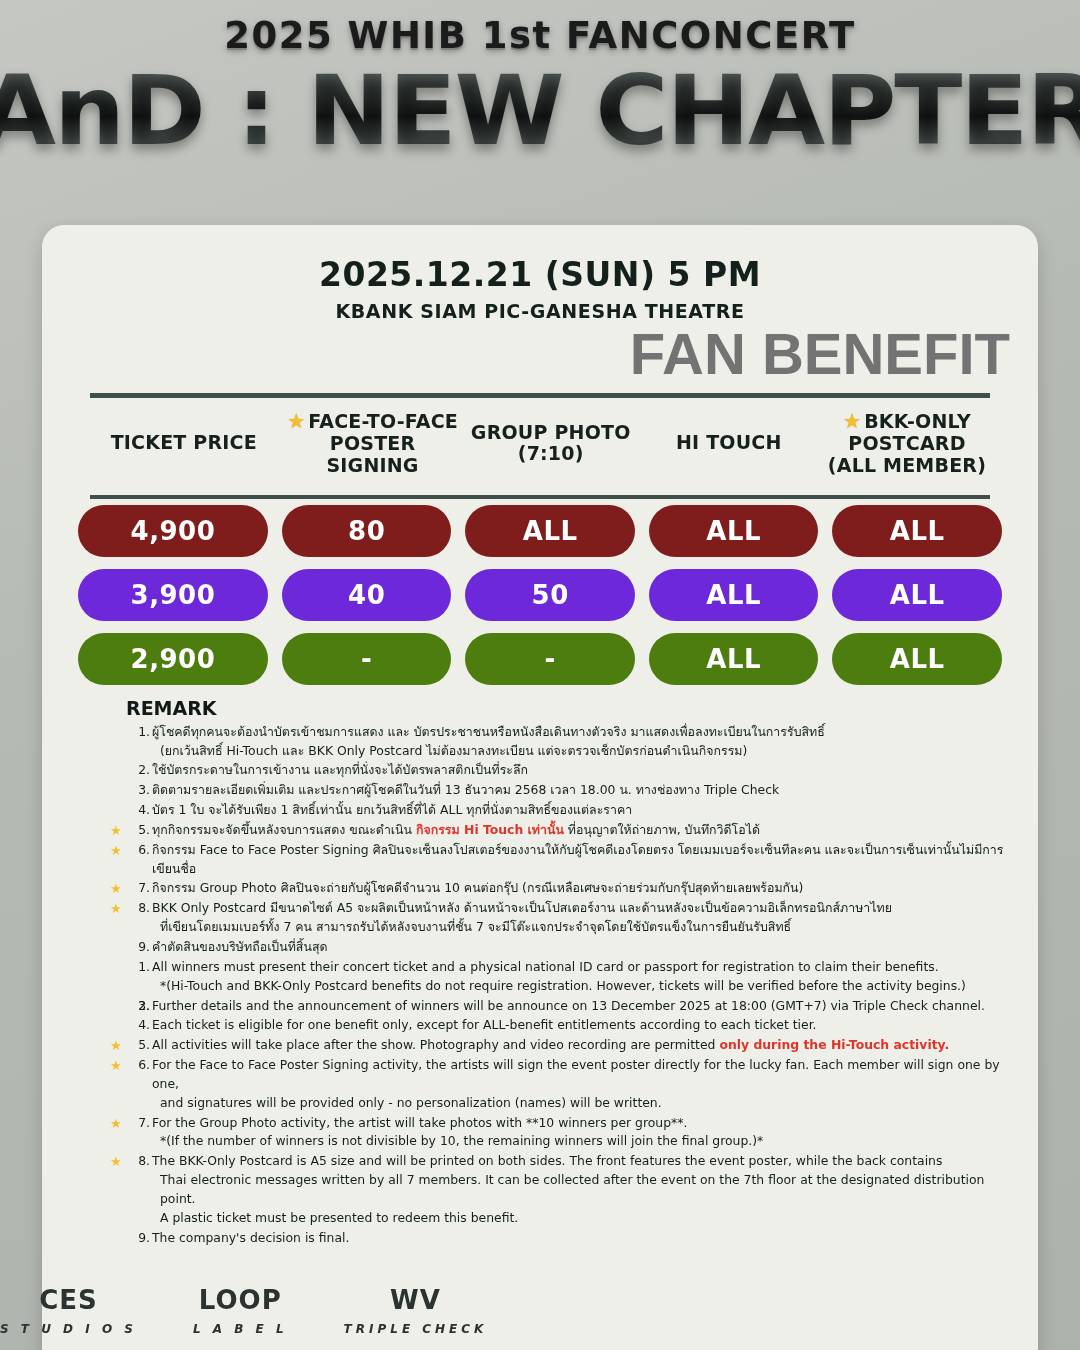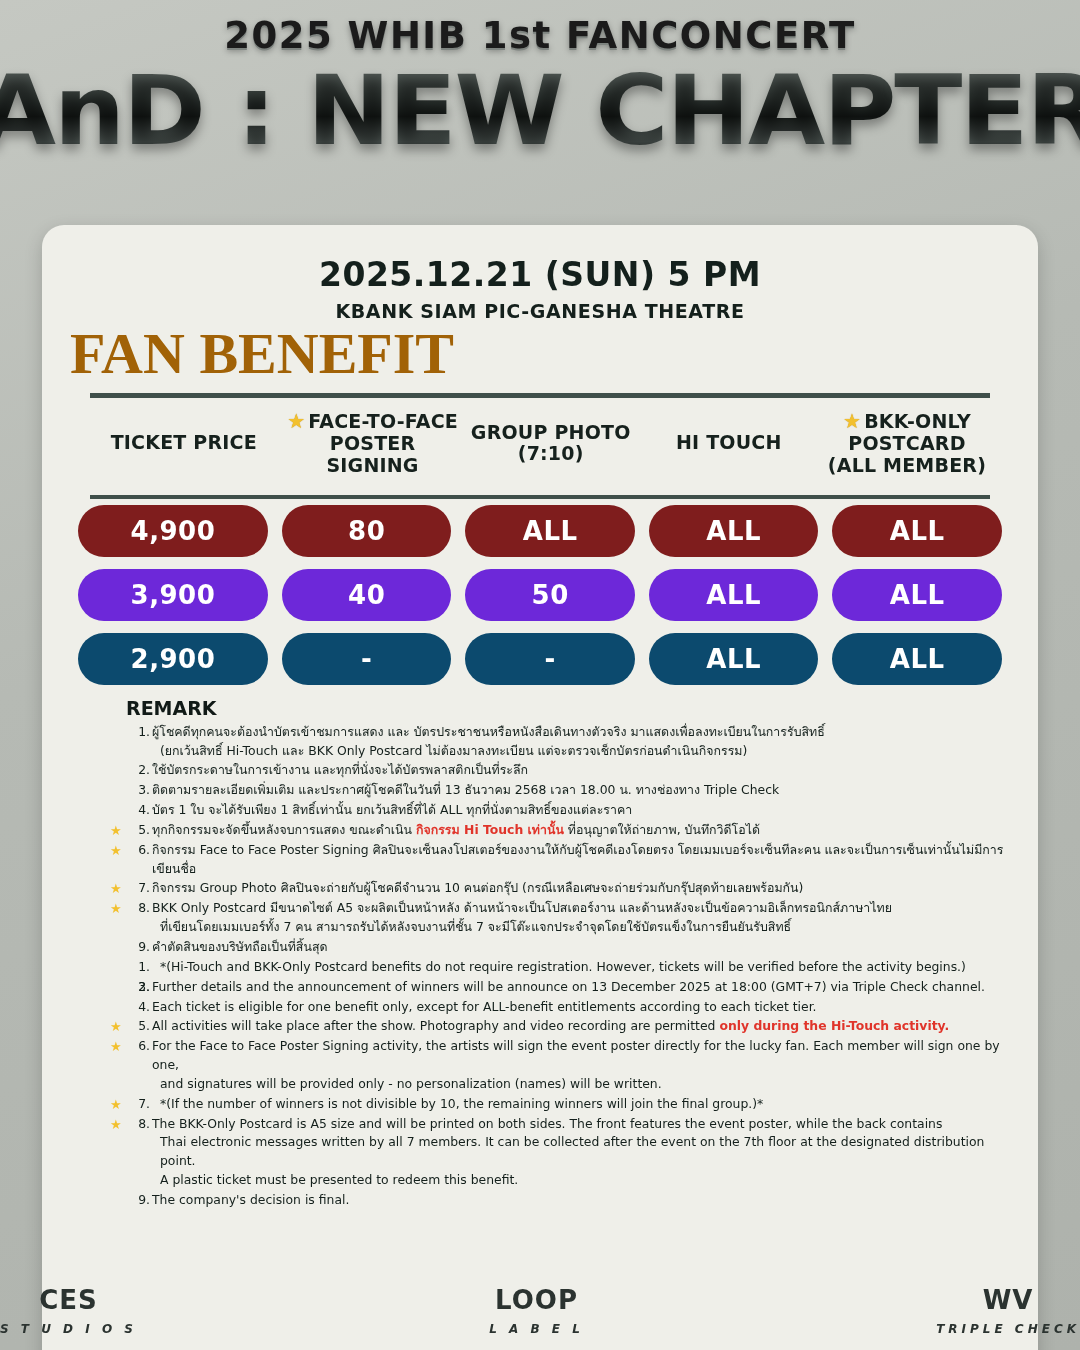--- a/index.html
+++ b/index.html
@@ -52,23 +52,23 @@
     text-align: center; font-size: 33px; font-weight: bold;
     color: #14201c; letter-spacing: .5px; margin-top: 8px;
     font-family: "DejaVu Sans", sans-serif;
   }
   .venue {
     text-align: center; font-size: 19px; font-weight: bold;
     color: #14201c; letter-spacing: .6px; margin-top: 6px;
     font-family: "DejaVu Sans", sans-serif;
   }
   .benefit {
-    text-align: left; font-size: 58px; font-weight: bold;
-    color: #a16207; letter-spacing: 0px; margin-top: -2px;
-    font-family: Liberation Serif, serif;
+    text-align: right; font-size: 58px; font-weight: bold;
+    color: #737373; letter-spacing: 0px; margin-top: -2px;
+    font-family: Liberation Sans, sans-serif;
   }
   .rule { height: 5px; background: #3f4f4a; margin: 6px 20px 0 20px; }
   .rule.thin { height: 4px; margin-top: 8px; }
 
   
   .thead {
     display: flex; align-items: center; padding: 12px 14px 10px 14px;
   }
   .th {
     flex: 1; text-align: center; font-size: 19px; font-weight: bold;
@@ -86,21 +86,21 @@
   .cell {
     flex: 1; height: 52px; border-radius: 26px;
     display: flex; align-items: center; justify-content: center;
     font-size: 26px; font-weight: bold; color: #ffffff;
     font-family: "DejaVu Sans", sans-serif;
     letter-spacing: .5px;
   }
   .cell.c0 { flex: 1.12; }
   .t1 .cell { background: #7f1d1d; }
   .t2 .cell { background: #6d28d9; }
-  .t3 .cell { background: #0c4a6e; }
+  .t3 .cell { background: #4d7c0f; }
 
   
   .remark-title {
     margin: 10px 0 4px 56px; font-size: 19px; font-weight: bold;
     color: #111a17; font-family: "DejaVu Sans", sans-serif;
   }
   ol.notes { list-style: none; margin: 0 0 0 56px; }
   ol.notes li {
     position: relative; font-size: 12.4px; line-height: 1.52;
     color: #14201c; padding-left: 26px; margin-bottom: 1px;
@@ -113,21 +113,21 @@
     position: absolute; left: -16px; top: 0px; color: #f2c02e; font-size: 13px;
   }
   .sub { display: block; padding-left: 8px; }
   .hl { color: #e0342a; font-weight: bold; }
   .en { margin-top: 16px; }
   .en li { font-size: 12.6px; line-height: 1.55; }
 
   
   .footer {
     position: absolute; bottom: 14px; left: 0; width: 100%;
-    display: flex; align-items: center; justify-content: space-between; gap: 56px;
+    display: flex; align-items: center; justify-content: flex-start; gap: 56px;
   }
   .logo { text-align: center; color: #2b3330; }
   .logo .main {
     font-size: 26px; font-weight: bold; letter-spacing: 1px;
     font-family: "DejaVu Sans", sans-serif;
   }
   .logo .sub2 {
     font-size: 12px; letter-spacing: 4px; font-weight: bold; margin-top: 7px;
     font-family: "DejaVu Sans", sans-serif;
     font-style: italic;
@@ -207,27 +207,27 @@
       <li><span class="num">3.</span><span>ติดตามรายละเอียดเพิ่มเติม และประกาศผู้โชคดีในวันที่ 13 ธันวาคม 2568 เวลา 18.00 น. ทางช่องทาง Triple Check</span></li>
       <li><span class="num">4.</span><span>บัตร 1 ใบ จะได้รับเพียง 1 สิทธิ์เท่านั้น ยกเว้นสิทธิ์ที่ได้ ALL ทุกที่นั่งตามสิทธิ์ของแต่ละราคา</span></li>
       <li><span class="bstar">★</span><span class="num">5.</span><span>ทุกกิจกรรมจะจัดขึ้นหลังจบการแสดง ขณะดำเนิน </span><span class="hl">กิจกรรม Hi Touch เท่านั้น</span><span> ที่อนุญาตให้ถ่ายภาพ, บันทึกวิดีโอได้</span></li>
       <li><span class="bstar">★</span><span class="num">6.</span><span>กิจกรรม Face to Face Poster Signing ศิลปินจะเซ็นลงโปสเตอร์ของงานให้กับผู้โชคดีเองโดยตรง โดยเมมเบอร์จะเซ็นทีละคน และจะเป็นการเซ็นเท่านั้นไม่มีการเขียนชื่อ</span></li>
       <li><span class="bstar">★</span><span class="num">7.</span><span>กิจกรรม Group Photo ศิลปินจะถ่ายกับผู้โชคดีจำนวน 10 คนต่อกรุ๊ป (กรณีเหลือเศษจะถ่ายร่วมกับกรุ๊ปสุดท้ายเลยพร้อมกัน)</span></li>
       <li><span class="bstar">★</span><span class="num">8.</span><span>BKK Only Postcard มีขนาดไซต์ A5 จะผลิตเป็นหน้าหลัง ด้านหน้าจะเป็นโปสเตอร์งาน และด้านหลังจะเป็นข้อความอิเล็กทรอนิกส์ภาษาไทย</span><span class="sub">ที่เขียนโดยเมมเบอร์ทั้ง 7 คน สามารถรับได้หลังจบงานที่ชั้น 7 จะมีโต๊ะแจกประจำจุดโดยใช้บัตรแข็งในการยืนยันรับสิทธิ์</span></li>
       <li><span class="num">9.</span><span>คำตัดสินของบริษัทถือเป็นที่สิ้นสุด</span></li>
     </ol>
 
     <ol class="notes en">
-      <li><span class="num">1.</span><span class="sub">*(Hi-Touch and BKK-Only Postcard benefits do not require registration. However, tickets will be verified before the activity begins.)</span></li>
+      <li><span class="num">1.</span><span>All winners must present their concert ticket and a physical national ID card or passport for registration to claim their benefits.</span><span class="sub">*(Hi-Touch and BKK-Only Postcard benefits do not require registration. However, tickets will be verified before the activity begins.)</span></li>
       <li><span class="num">2.</span></li>
       <li><span class="num">3.</span><span>Further details and the announcement of winners will be announce on 13 December 2025 at 18:00 (GMT+7) via Triple Check channel.</span></li>
       <li><span class="num">4.</span><span>Each ticket is eligible for one benefit only, except for ALL-benefit entitlements according to each ticket tier.</span></li>
       <li><span class="bstar">★</span><span class="num">5.</span><span>All activities will take place after the show. Photography and video recording are permitted </span><span class="hl">only during the Hi-Touch activity.</span></li>
       <li><span class="bstar">★</span><span class="num">6.</span><span>For the Face to Face Poster Signing activity, the artists will sign the event poster directly for the lucky fan. Each member will sign one by one,</span><span class="sub">and signatures will be provided only - no personalization (names) will be written.</span></li>
-      <li><span class="bstar">★</span><span class="num">7.</span><span class="sub">*(If the number of winners is not divisible by 10, the remaining winners will join the final group.)*</span></li>
+      <li><span class="bstar">★</span><span class="num">7.</span><span>For the Group Photo activity, the artist will take photos with **10 winners per group**.</span><span class="sub">*(If the number of winners is not divisible by 10, the remaining winners will join the final group.)*</span></li>
       <li><span class="bstar">★</span><span class="num">8.</span><span>The BKK-Only Postcard is A5 size and will be printed on both sides. The front features the event poster, while the back contains</span><span class="sub">Thai electronic messages written by all 7 members. It can be collected after the event on the 7th floor at the designated distribution point.</span><span class="sub">A plastic ticket must be presented to redeem this benefit.</span></li>
       <li><span class="num">9.</span><span>The company's decision is final.</span></li>
     </ol>
 
   </div>
 
   <div class="footer">
     <div class="logo">
       <div class="main">CES</div>
       <div class="sub2">S T U D I O S</div>

